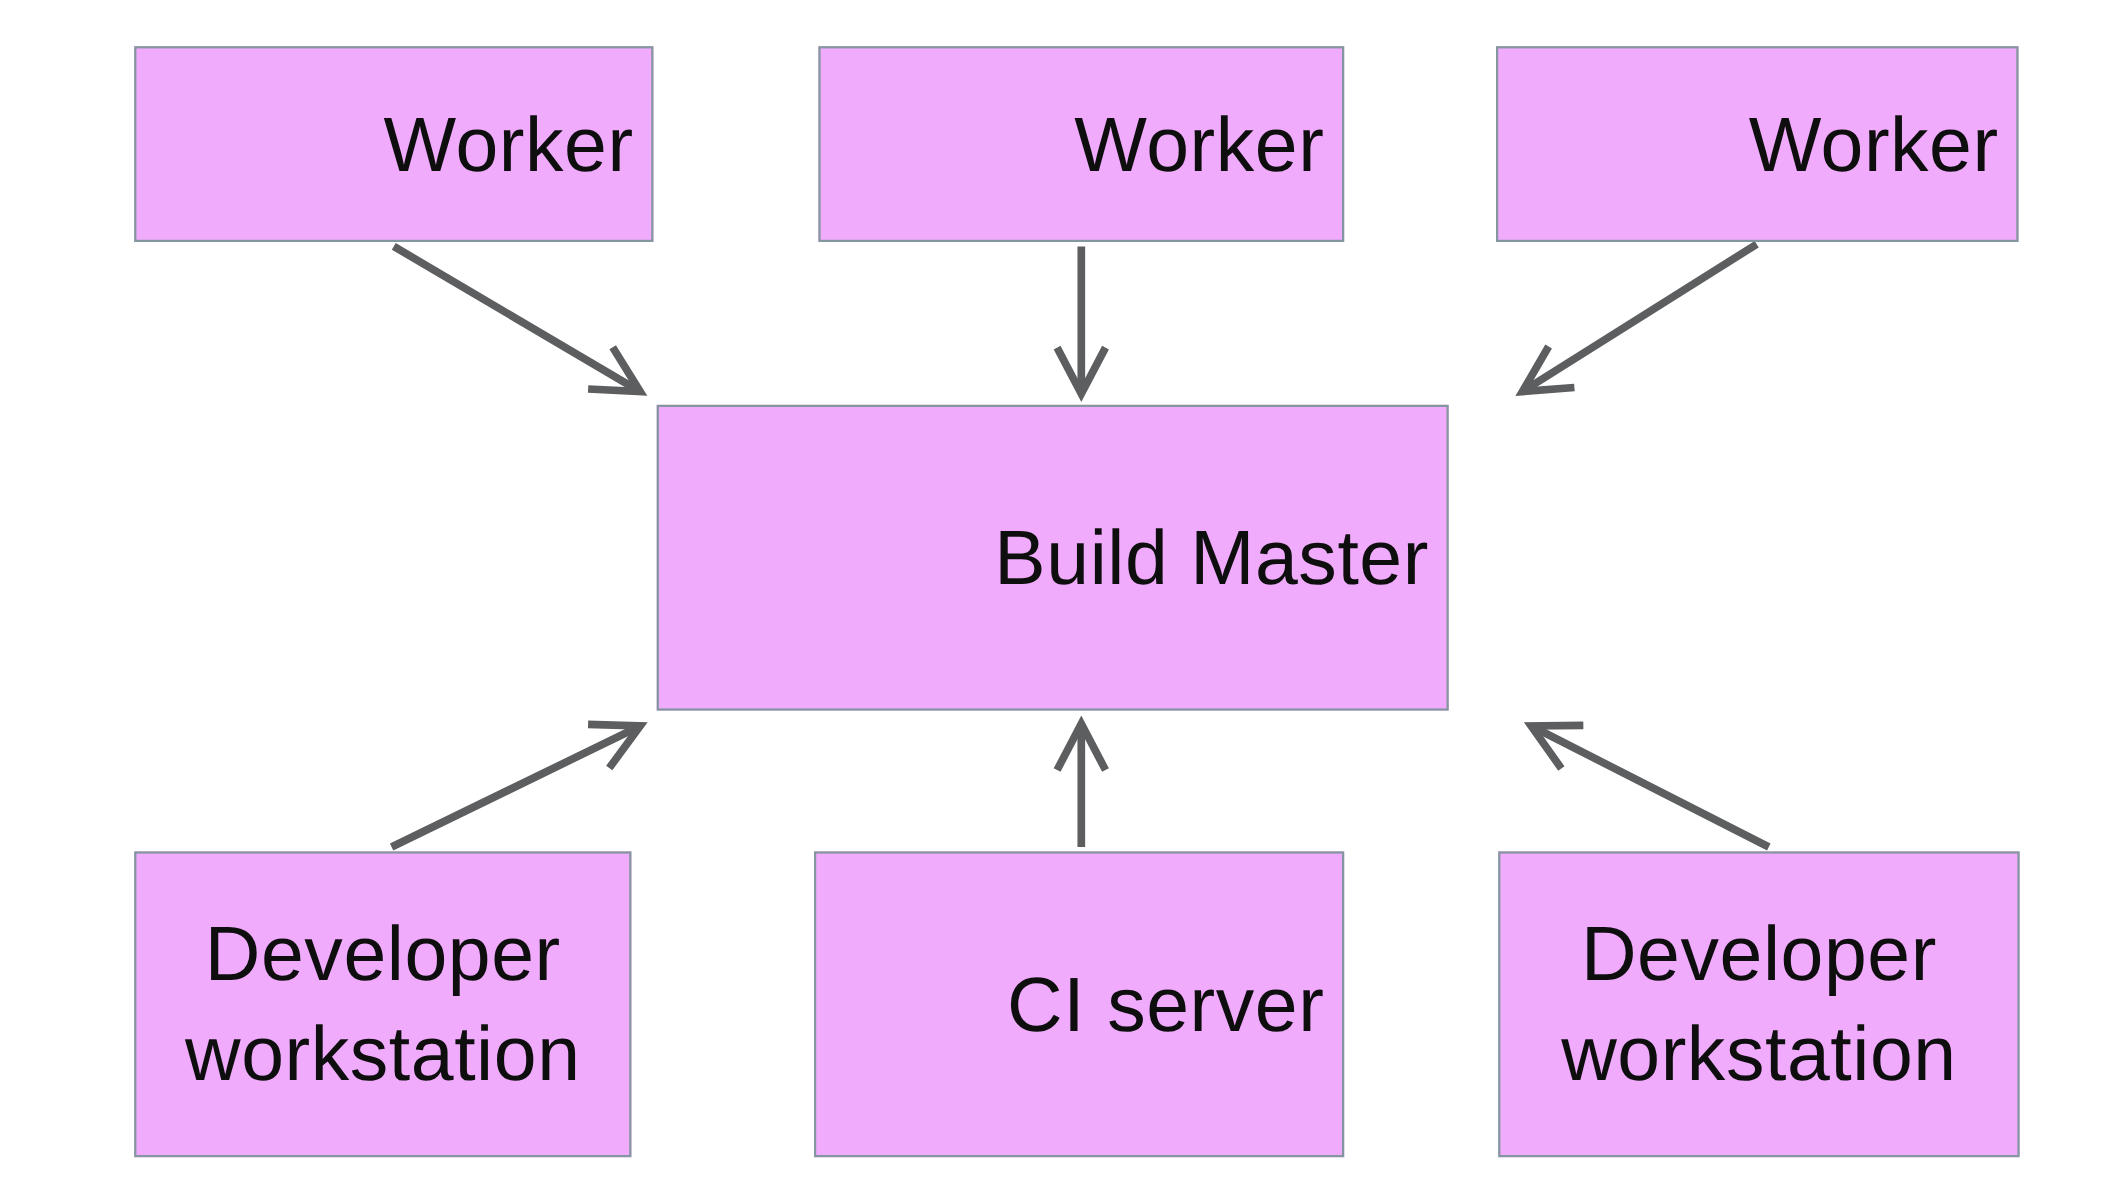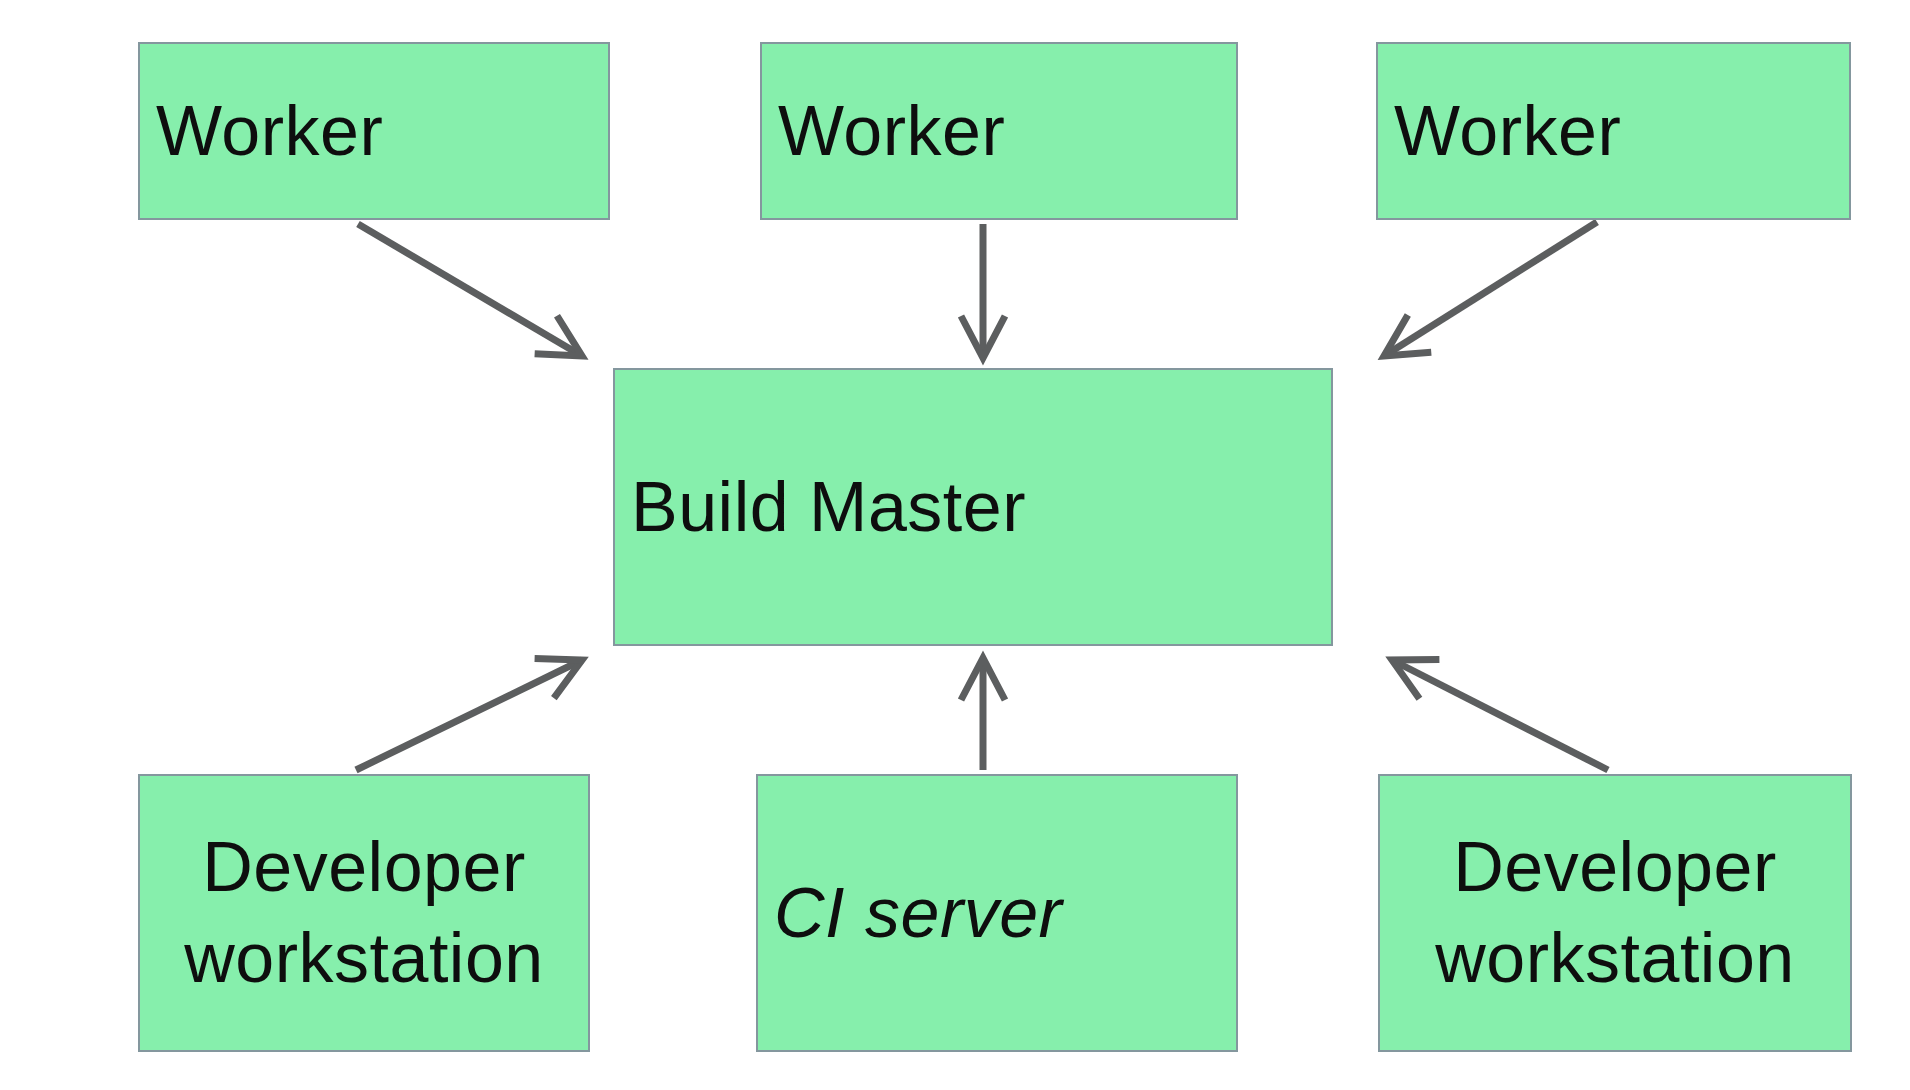--- a/index.html
+++ b/index.html
@@ -17,39 +17,38 @@
   }
   .edges {
     position: absolute;
     left: 0;
     top: 0;
     width: 1910px;
     height: 1090px;
   }
   .node {
     position: absolute;
-    background: #86efac;
+    background: #f0abfc;
     border: 2.5px solid #84979e;
     box-sizing: border-box;
     display: flex;
     align-items: center;
-    justify-content: flex-start;
+    justify-content: flex-end;
     text-align: center;
     color: #0e0e0e;
     font-size: 70px;
     line-height: 1.3;
     letter-spacing: 0.5px;
-    margin-left: 16px;
   }
   .n-worker-left   { left: 122px;  top: 42px;  width: 472px; height: 178px; }
   .n-worker-center { left: 744px;  top: 42px;  width: 478px; height: 178px; }
   .n-worker-right  { left: 1360px; top: 42px;  width: 475px; height: 178px; }
   .n-build-master  { left: 597px;  top: 368px; width: 720px; height: 278px; }
   .n-dev-left      { left: 122px;  top: 774px; width: 452px; height: 278px; }
-  .n-ci-server     { left: 740px;  top: 774px; width: 482px; height: 278px; font-style: italic; }
+  .n-ci-server     { left: 740px;  top: 774px; width: 482px; height: 278px; }
   .n-dev-right     { left: 1362px; top: 774px; width: 474px; height: 278px; }
   .node-label { display: block; padding: 0 16px; }
 </style>
 </head>
 <body>
 
 <div class="canvas">
 
   <svg class="edges" viewBox="0 0 1910 1090" xmlns="http://www.w3.org/2000/svg">
     <defs>

